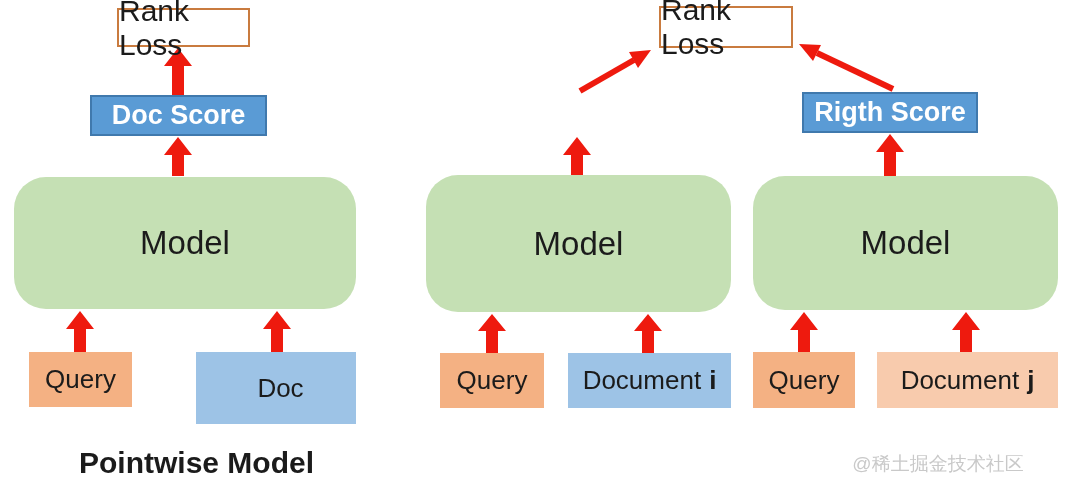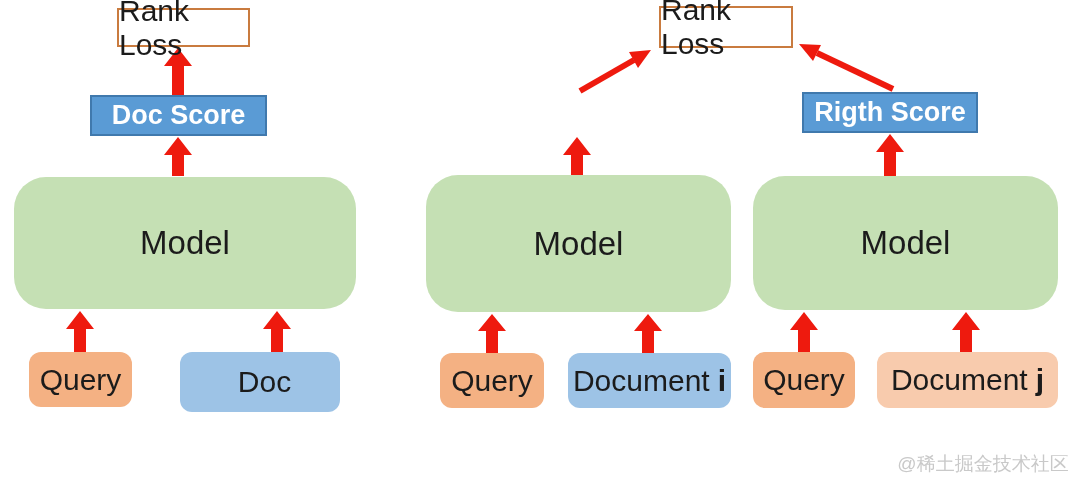--- a/index.html
+++ b/index.html
@@ -13,21 +13,21 @@
     color:var(--text-dark,#1b1b1b);font-size:30px;
   }
   .score{
     background:var(--score-blue,#5a9bd5);border:2px solid var(--score-border,#4079ad);
     color:#ffffff;font-size:27px;font-weight:bold;
   }
   .model{
     background:var(--model-green,#c5e0b4);border-radius:32px;
     color:var(--text-dark,#1b1b1b);font-size:33px;
   }
-  .small{border-radius:12px;color:var(--text-dark,#1b1b1b);font-size:30px;}
+  .small{border-radius:0;color:var(--text-dark,#1b1b1b);font-size:26px;}
   .query{background:var(--query-orange,#f4b183);}
   .docblue{background:var(--doc-blue,#9dc3e6);}
   .docpeach{background:var(--doc-peach,#f8cbad);}
   .idx{font-weight:bold;margin-left:8px;}
   .caption{font-weight:bold;font-size:30px;color:var(--text-dark,#151515);}
   .watermark{color:var(--watermark-gray,#c9c9c9);font-size:19px;white-space:nowrap;}
   .overlay{position:absolute;left:0;top:0;width:1080px;height:491px;pointer-events:none;}
   .blockarrow{fill:var(--arrow-red,#ee1a0e);}
   .aline{stroke:var(--arrow-red,#ee1a0e);stroke-width:6;fill:none;}
   .ahead{fill:var(--arrow-red,#ee1a0e);}
@@ -59,22 +59,23 @@
   </svg>
 
   <div class="abs rank" style="left:117px;top:8px;width:133px;height:39px;">Rank Loss</div>
 
   <div class="abs score" style="left:90px;top:95px;width:177px;height:41px;">Doc Score</div>
 
   <div class="abs model" style="left:14px;top:177px;width:342px;height:132px;">Model</div>
 
   <div class="abs small query" style="left:29px;top:352px;width:103px;height:55px;">Query</div>
 
-  <div class="abs small docblue" style="left:180px;top:352px;width:160px;height:60px;padding-left:9px;">Doc</div>
+  <div class="abs small docblue" style="left:196px;top:352px;width:160px;height:72px;padding-left:9px;">Doc</div>
 
+  <div class="abs caption" style="left:38px;top:444px;width:317px;height:38px;">Pointwise Model</div>
 
   <div class="abs rank" style="left:659px;top:6px;width:134px;height:42px;">Rank Loss</div>
 
 
   <div class="abs score" style="left:802px;top:92px;width:176px;height:41px;">Rigth Score</div>
 
   <div class="abs model" style="left:426px;top:175px;width:305px;height:137px;">Model</div>
 
   <div class="abs model" style="left:753px;top:176px;width:305px;height:134px;">Model</div>
 
@@ -86,15 +87,15 @@
   </div>
 
   <div class="abs small query" style="left:753px;top:352px;width:102px;height:56px;">Query</div>
 
   <div class="abs small docpeach" style="left:877px;top:352px;width:181px;height:56px;">
     <span>Document</span>
     <span class="idx">j</span>
   </div>
 
 
-  <div class="abs watermark" style="left:893px;top:450px;width:180px;height:28px;">@稀土掘金技术社区</div>
+  <div class="abs watermark" style="left:848px;top:450px;width:180px;height:28px;">@稀土掘金技术社区</div>
 
 </div>
 
 </body></html>

